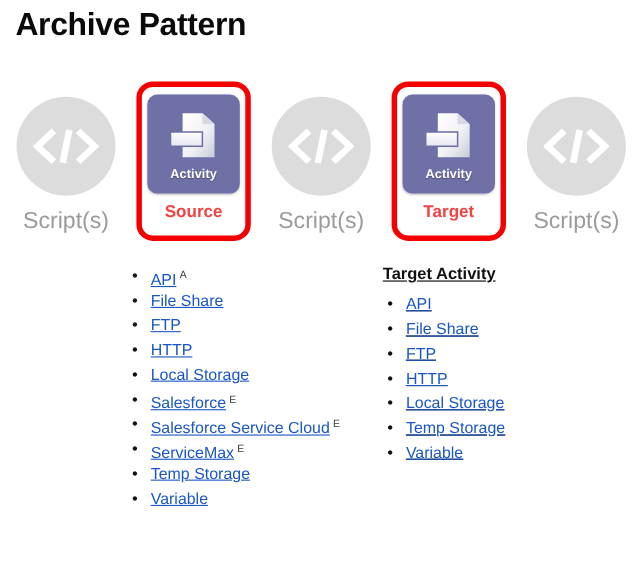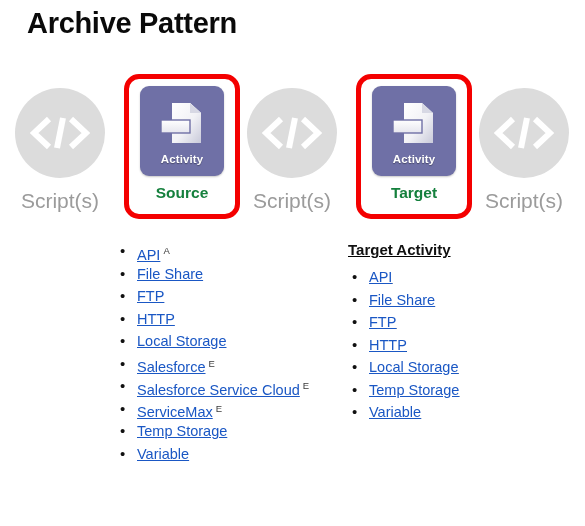--- a/index.html
+++ b/index.html
@@ -12,21 +12,21 @@
     height: 526px;
     background: #ffffff;
     font-family: "Liberation Sans", sans-serif;
     overflow: hidden;
     position: relative;
   }
 
   
   .page-title {
     position: absolute;
-    left: 27px;
+    left: 14px;
     top: 4px;
     font-size: 29px;
     font-weight: bold;
     color: #0a0a0a;
     letter-spacing: -0.3px;
     line-height: 38px;
     white-space: nowrap;
   }
 
   
@@ -51,21 +51,21 @@
   .node-1 { left: 118px; }
   .node-2 { left: 234px; }
   .node-3 { left: 350px; }
   .node-4 { left: 466px; }
 
   
   .node.highlight {
     border: 5px solid #f40000;
     border-radius: 15px;
     box-sizing: border-box;
-    width: 116px;
+    width: 104px;
     height: 145px;
     background: #ffffff;
   }
   .node-1.highlight { left: 124px; }
   .node-3.highlight { left: 356px; }
 
   
   .script-circle {
     width: 90px;
     height: 90px;
@@ -82,21 +82,21 @@
 
   .node-label {
     margin-top: 14px;
     font-size: 21px;
     color: #9b9b9b;
     font-weight: normal;
     line-height: 18px;
     white-space: nowrap;
   }
   .node-label.accent {
-    color: #15803d;
+    color: #ef4444;
     font-weight: bold;
     font-size: 15.5px;
     margin-top: 8px;
   }
 
   
   .activity-tile {
     width: 84px;
     height: 90px;
     border-radius: 9px;

